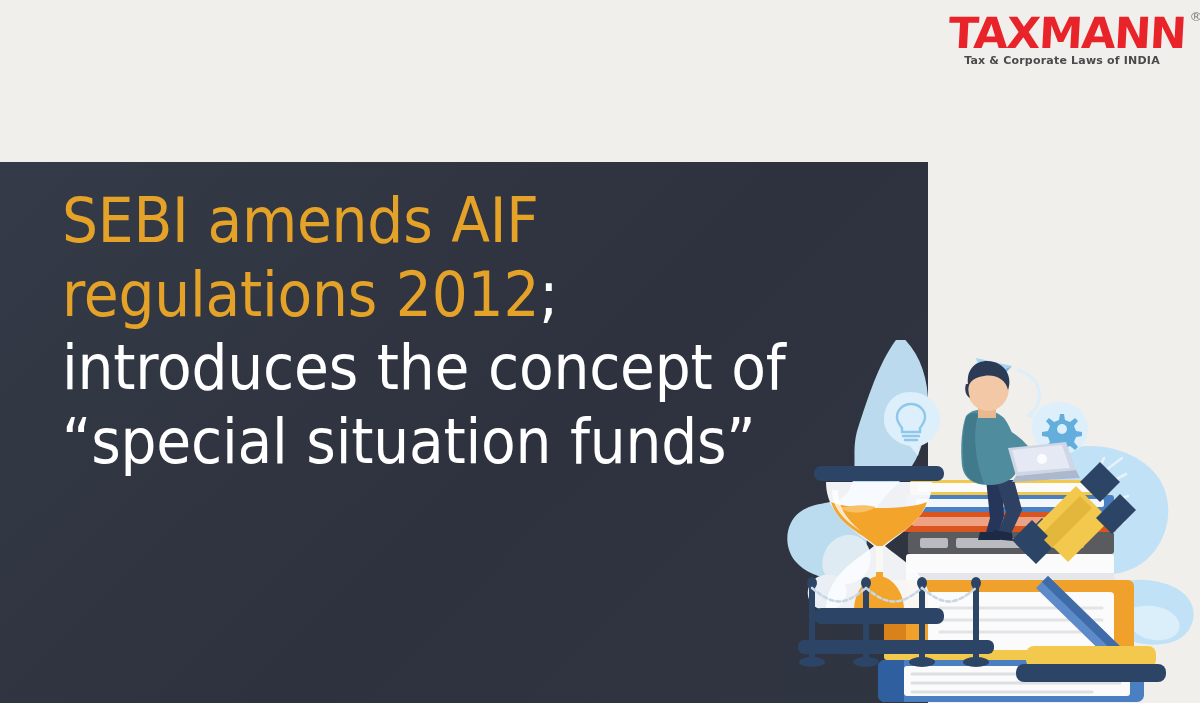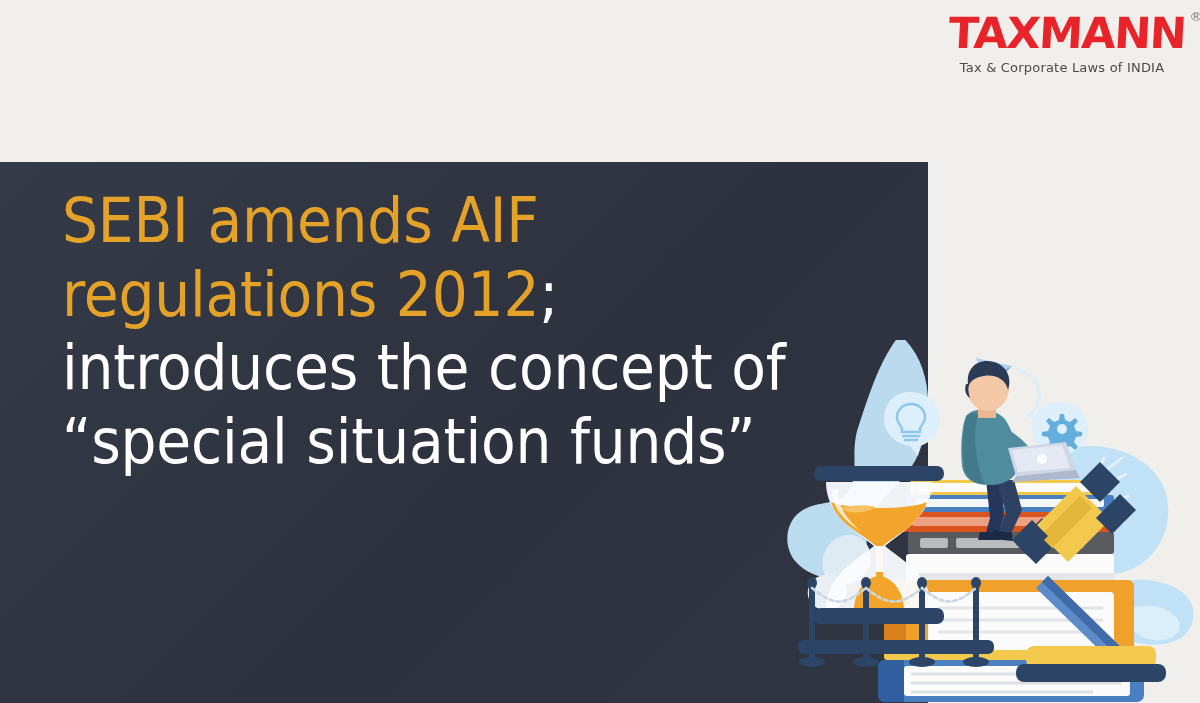--- a/index.html
+++ b/index.html
@@ -40,26 +40,26 @@
   }
   #brand .reg {
     position:absolute;
     right:-15px; top:-2px;
     font-size:13px;
     font-weight:normal;
     color:#7A7A7A;
     transform:skewX(3deg);
   }
   #brand .tagline {
-    margin-top:6px;
     font-family:"DejaVu Sans", sans-serif;
-    font-size:13px;
+    font-size:11px;
     letter-spacing:0.2px;
     color:#4A4A4A;
     white-space:nowrap;
+    font-weight:bold;
   }
 
   
   #panel {
     position:absolute;
     left:0; top:162px;
     width:928px; height:548px;
     background:#30354200;
     background-color:#303542;
     background-image:linear-gradient(135deg,#343A47 0%,#2E323E 55%,#31364300 100%);

